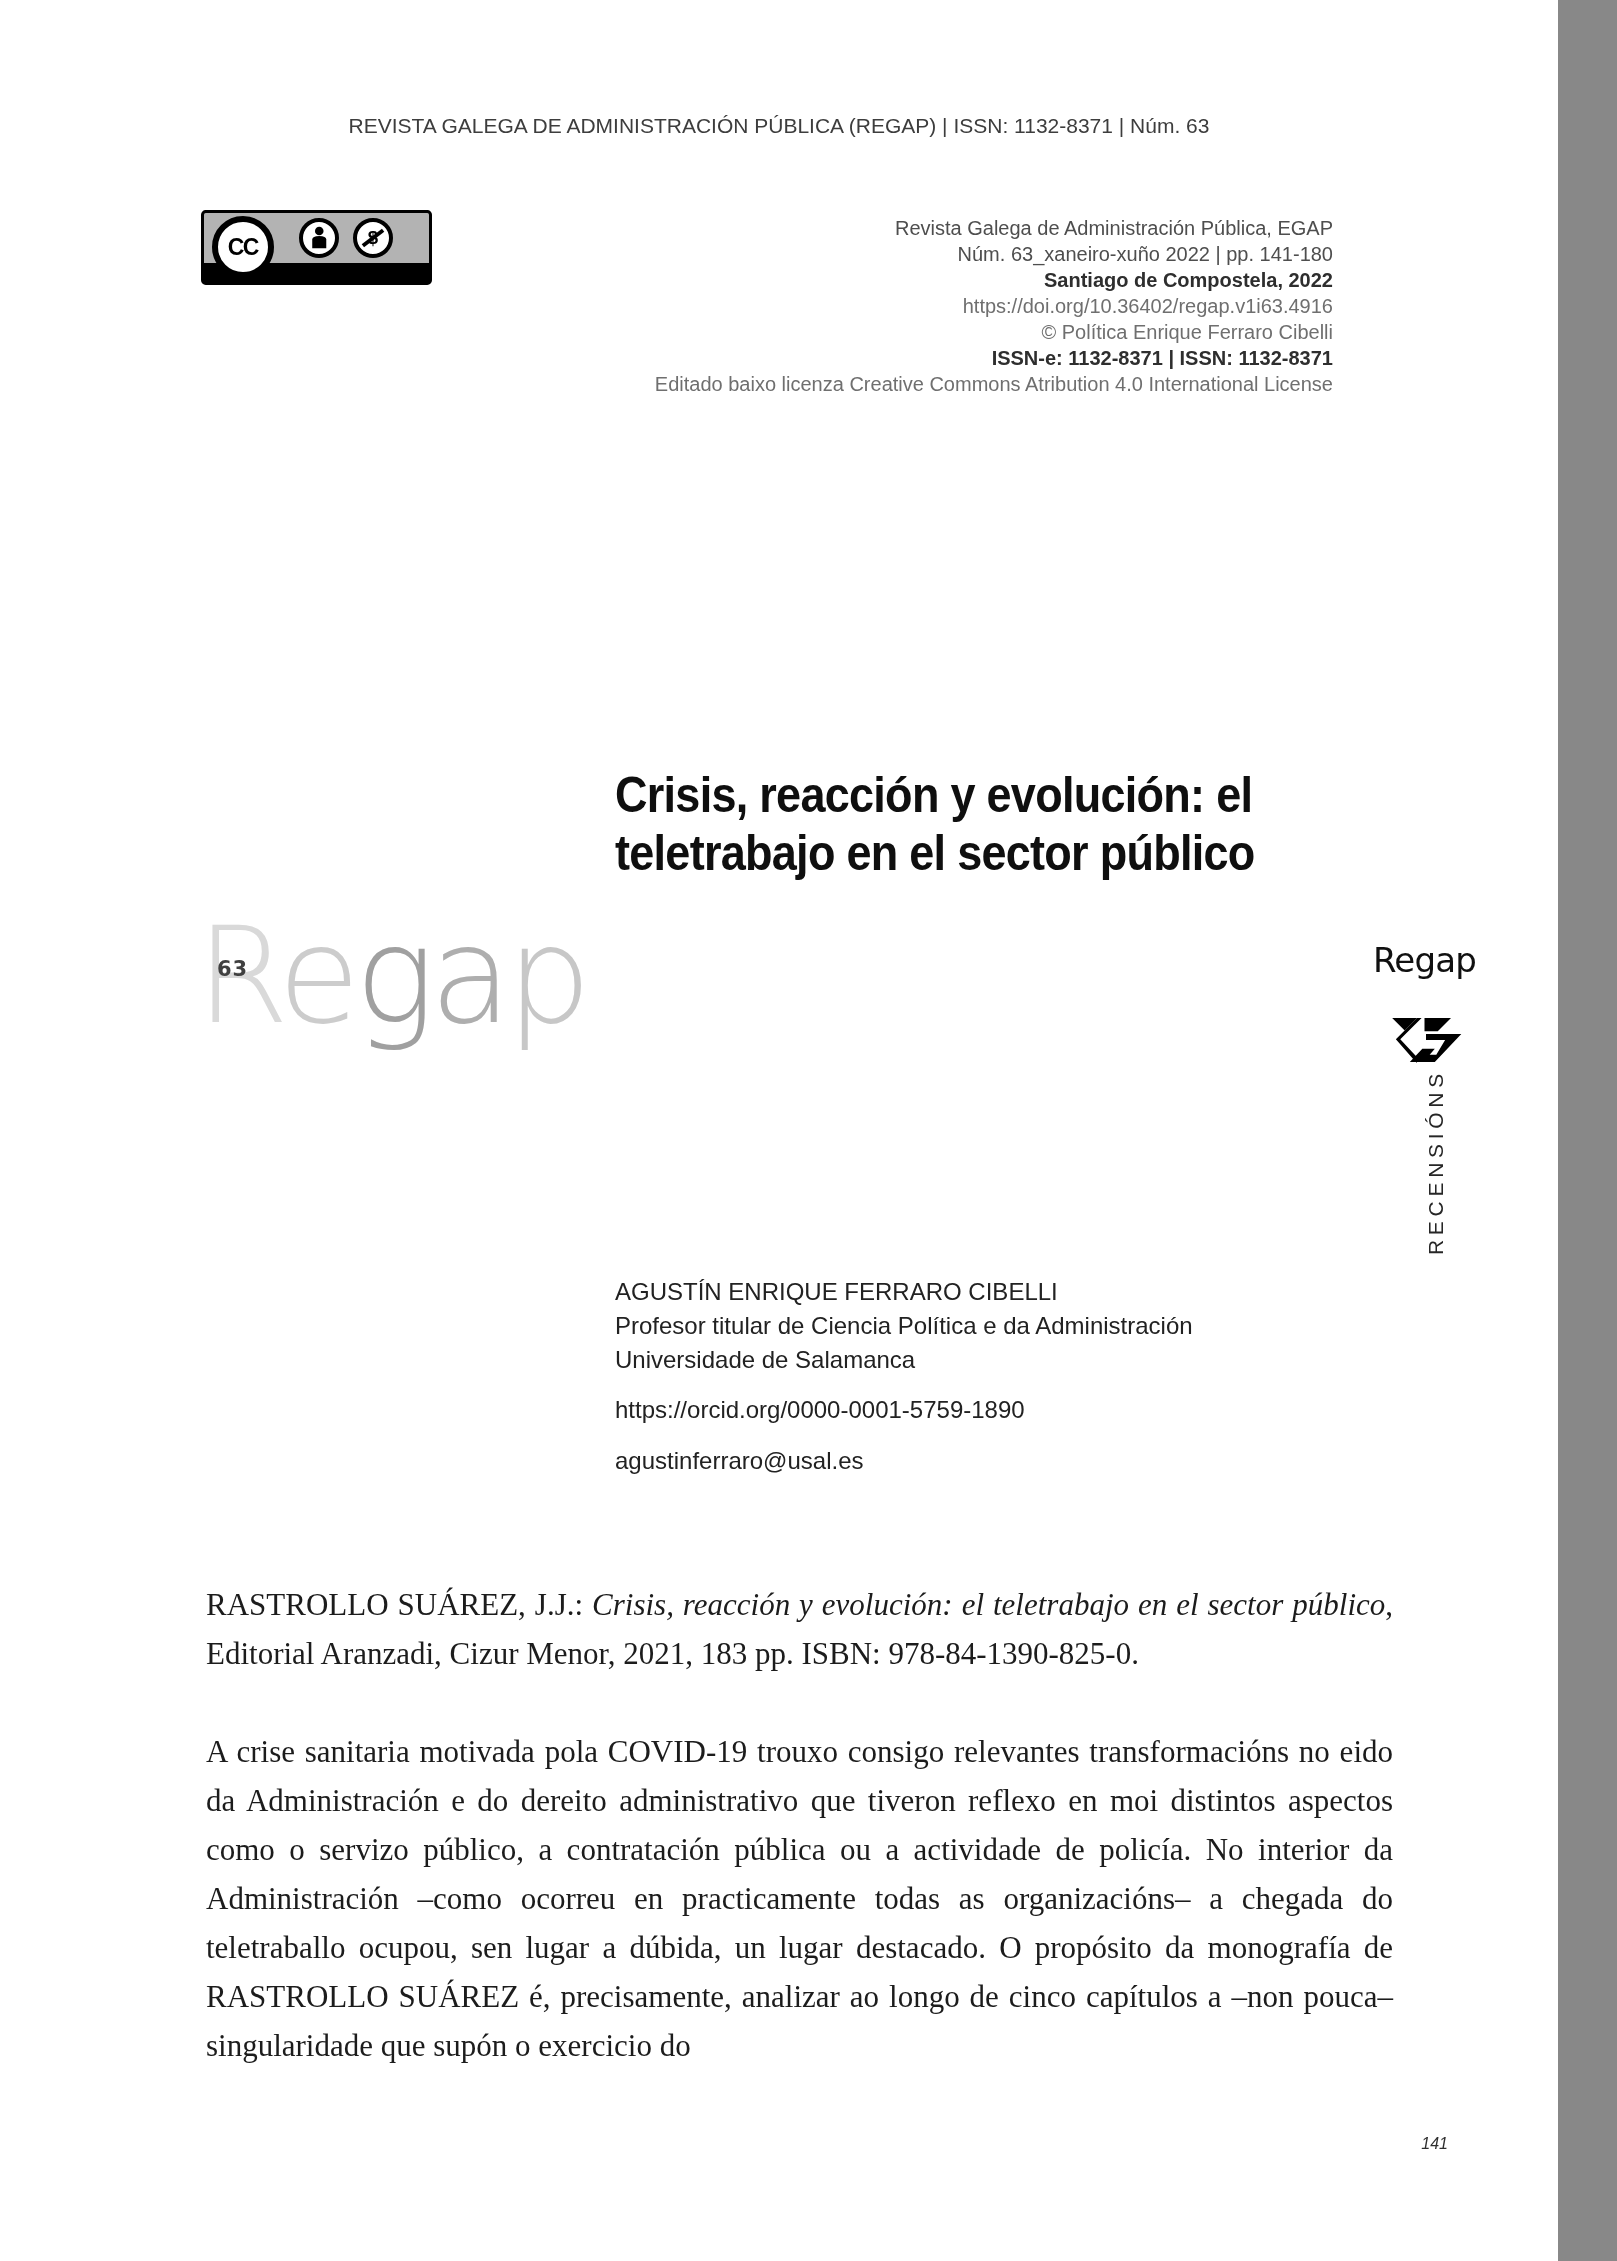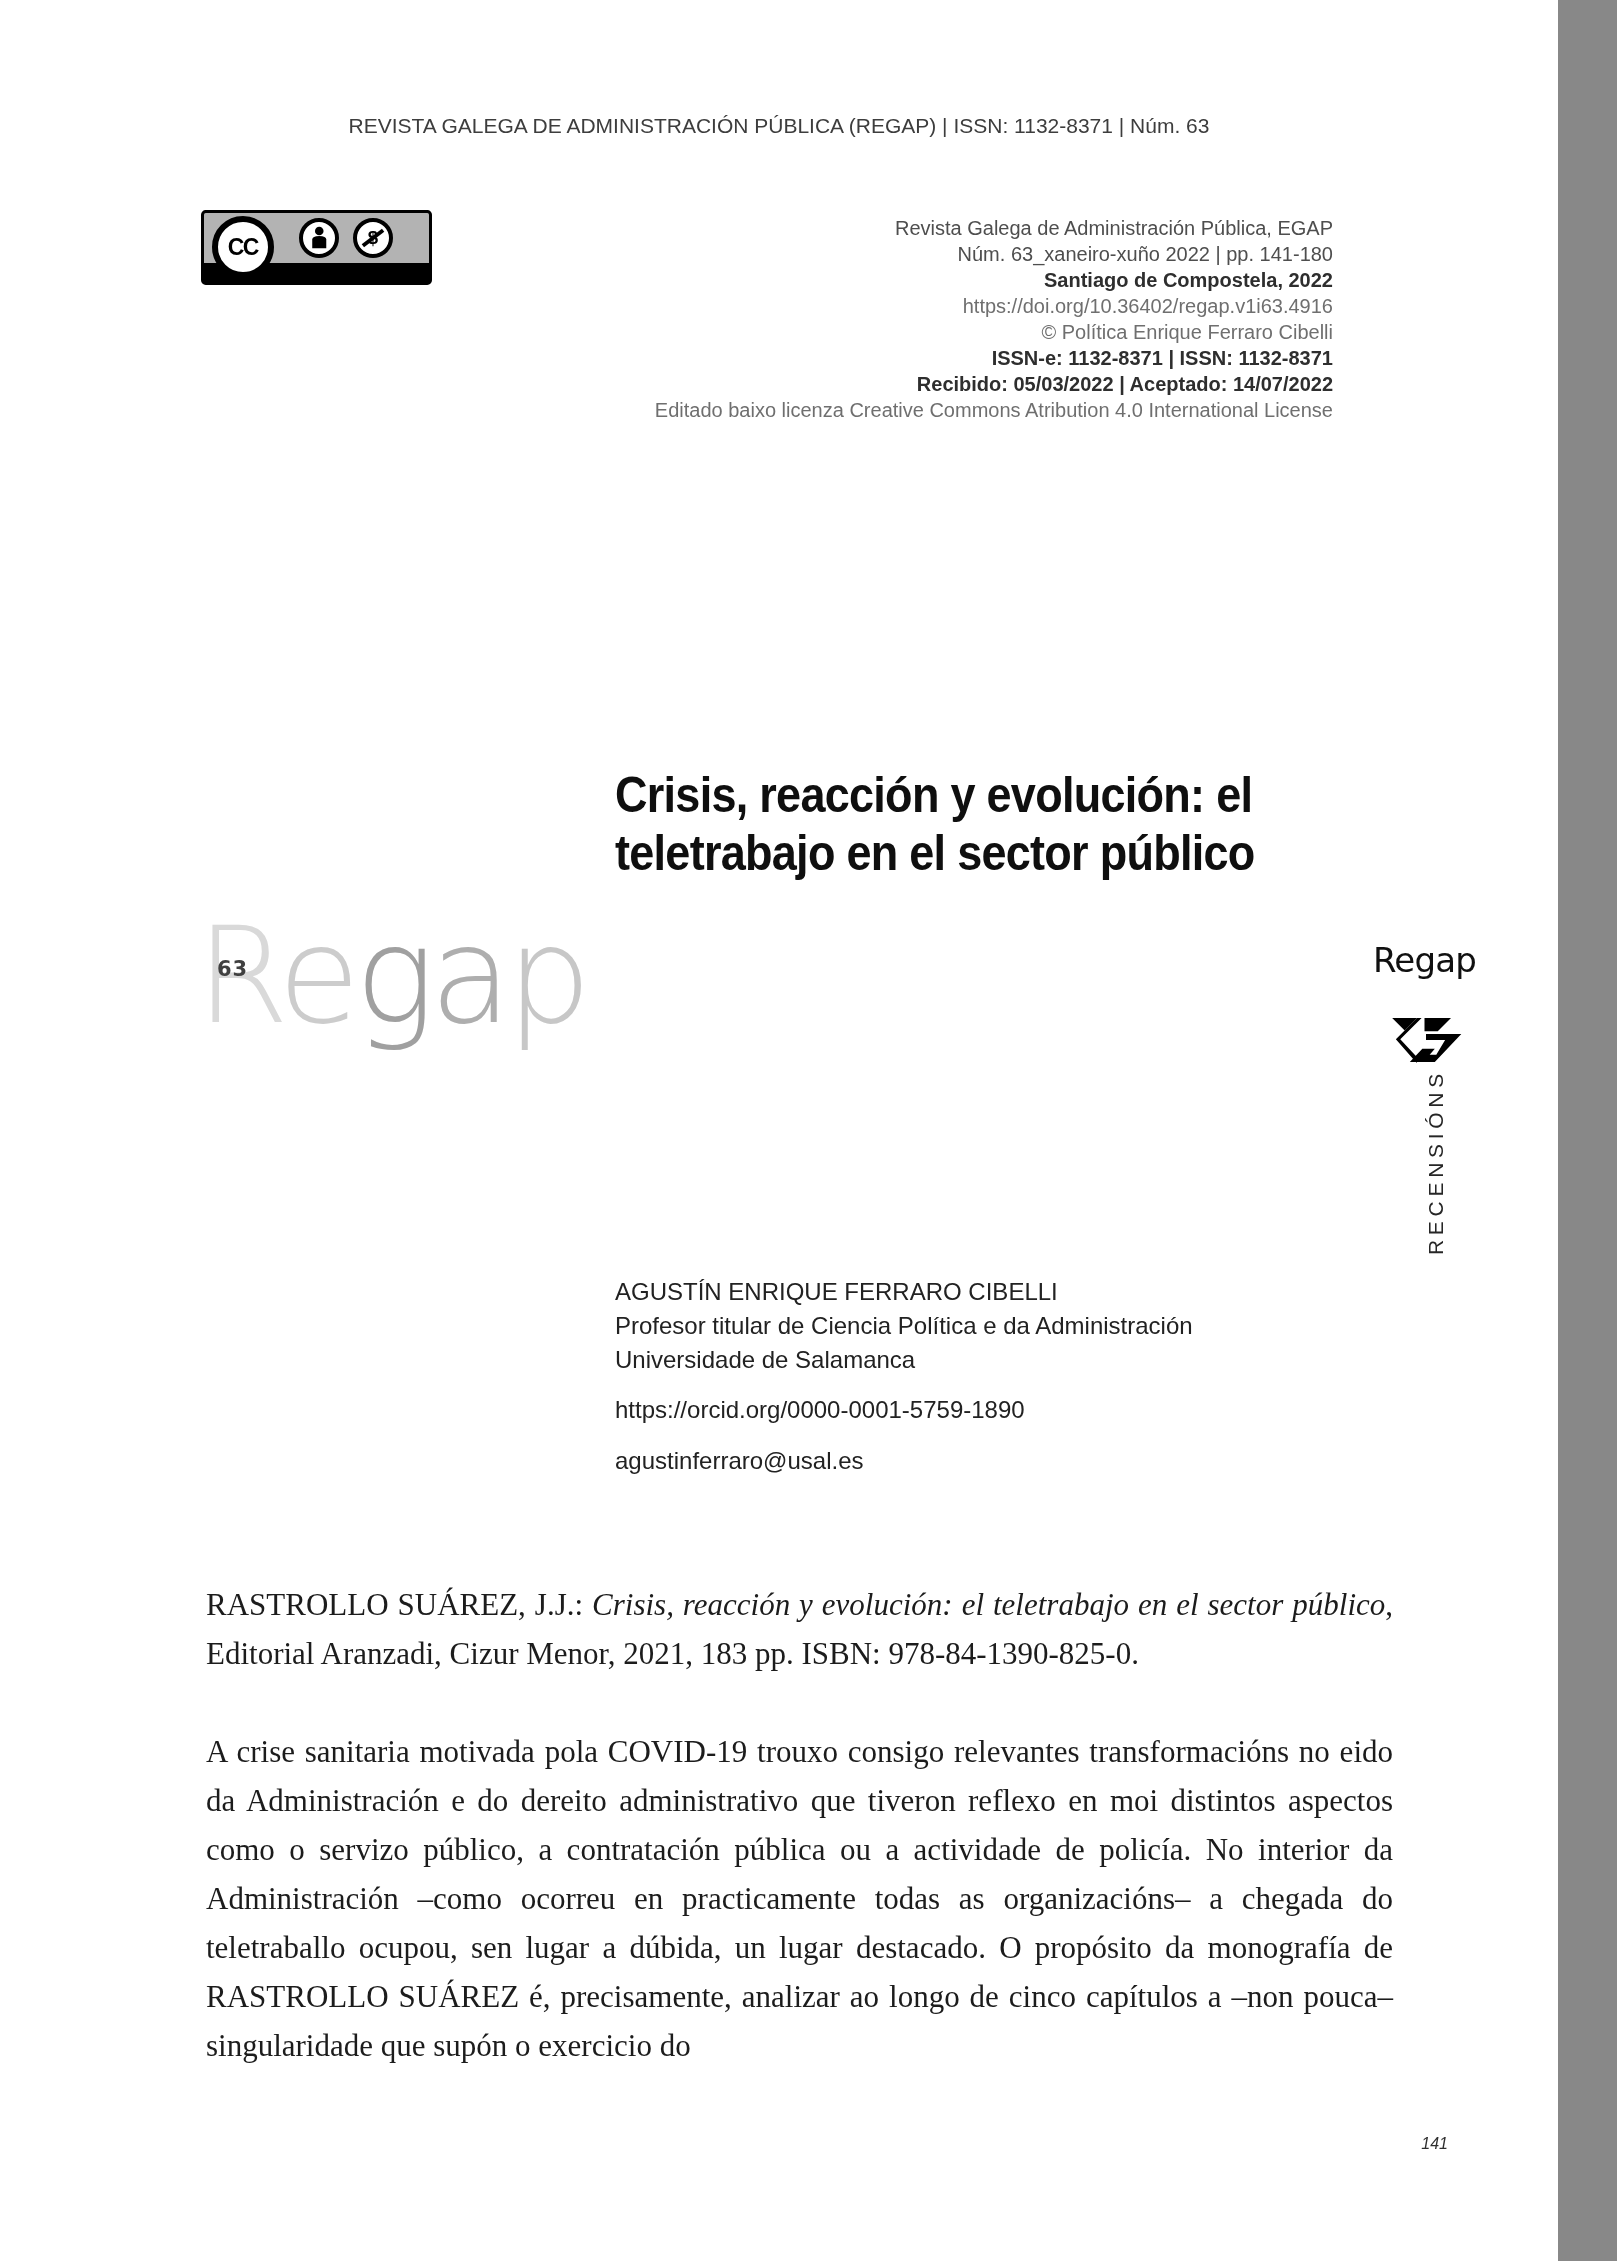--- a/index.html
+++ b/index.html
@@ -139,21 +139,20 @@
     <span class="cc-strip-label nc">NC</span>
   </div>
 
   <div class="citation">
     <div class="c-med">Revista Galega de Administración Pública, EGAP</div>
     <div class="c-med">Núm. 63_xaneiro-xuño 2022 | pp. 141-180</div>
     <div class="c-strong">Santiago de Compostela, 2022</div>
     <div class="c-light">https://doi.org/10.36402/regap.v1i63.4916</div>
     <div class="c-light">© Política Enrique Ferraro Cibelli</div>
     <div class="c-strong">ISSN-e: 1132-8371 | ISSN: 1132-8371</div>
-    <div class="c-strong">Recibido: 05/03/2022 | Aceptado: 14/07/2022</div>
     <div class="c-light">Editado baixo licenza Creative Commons Atribution 4.0 International License</div>
   </div>
 
   <div class="title">
     <div>Crisis, reacción y evolución: el</div>
     <div>teletrabajo en el sector público</div>
   </div>
 
   <div class="logo-large">
     <span style="color: rgb(217, 217, 217);">R</span><span style="color: rgb(204, 204, 204);">e</span><span style="color: rgb(160, 160, 160);">g</span><span style="color: rgb(174, 174, 174);">a</span><span style="color: rgb(199, 199, 199);">p</span>

